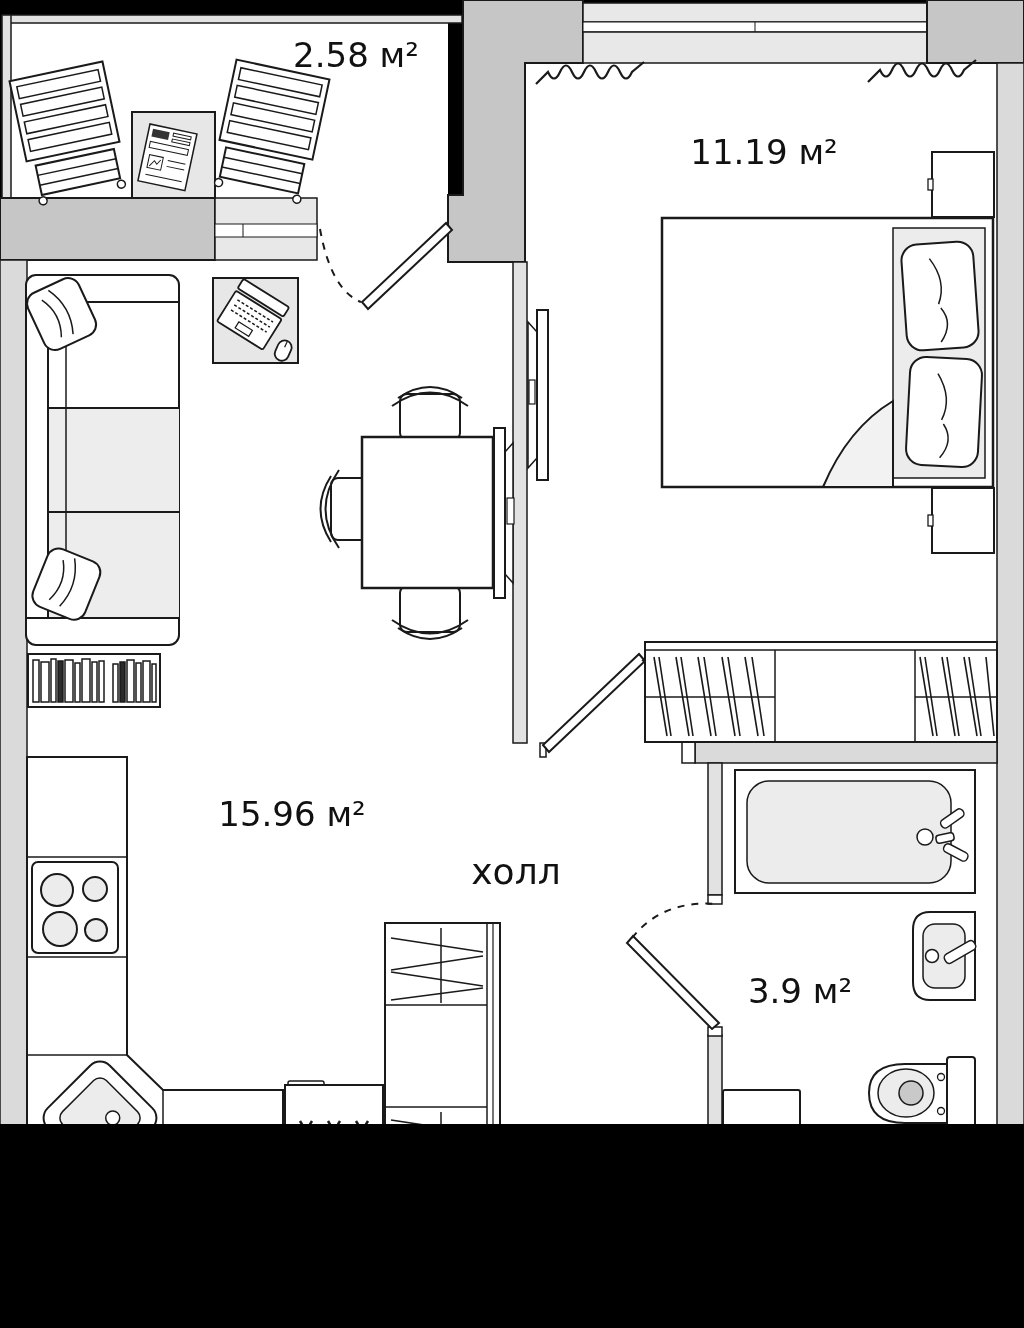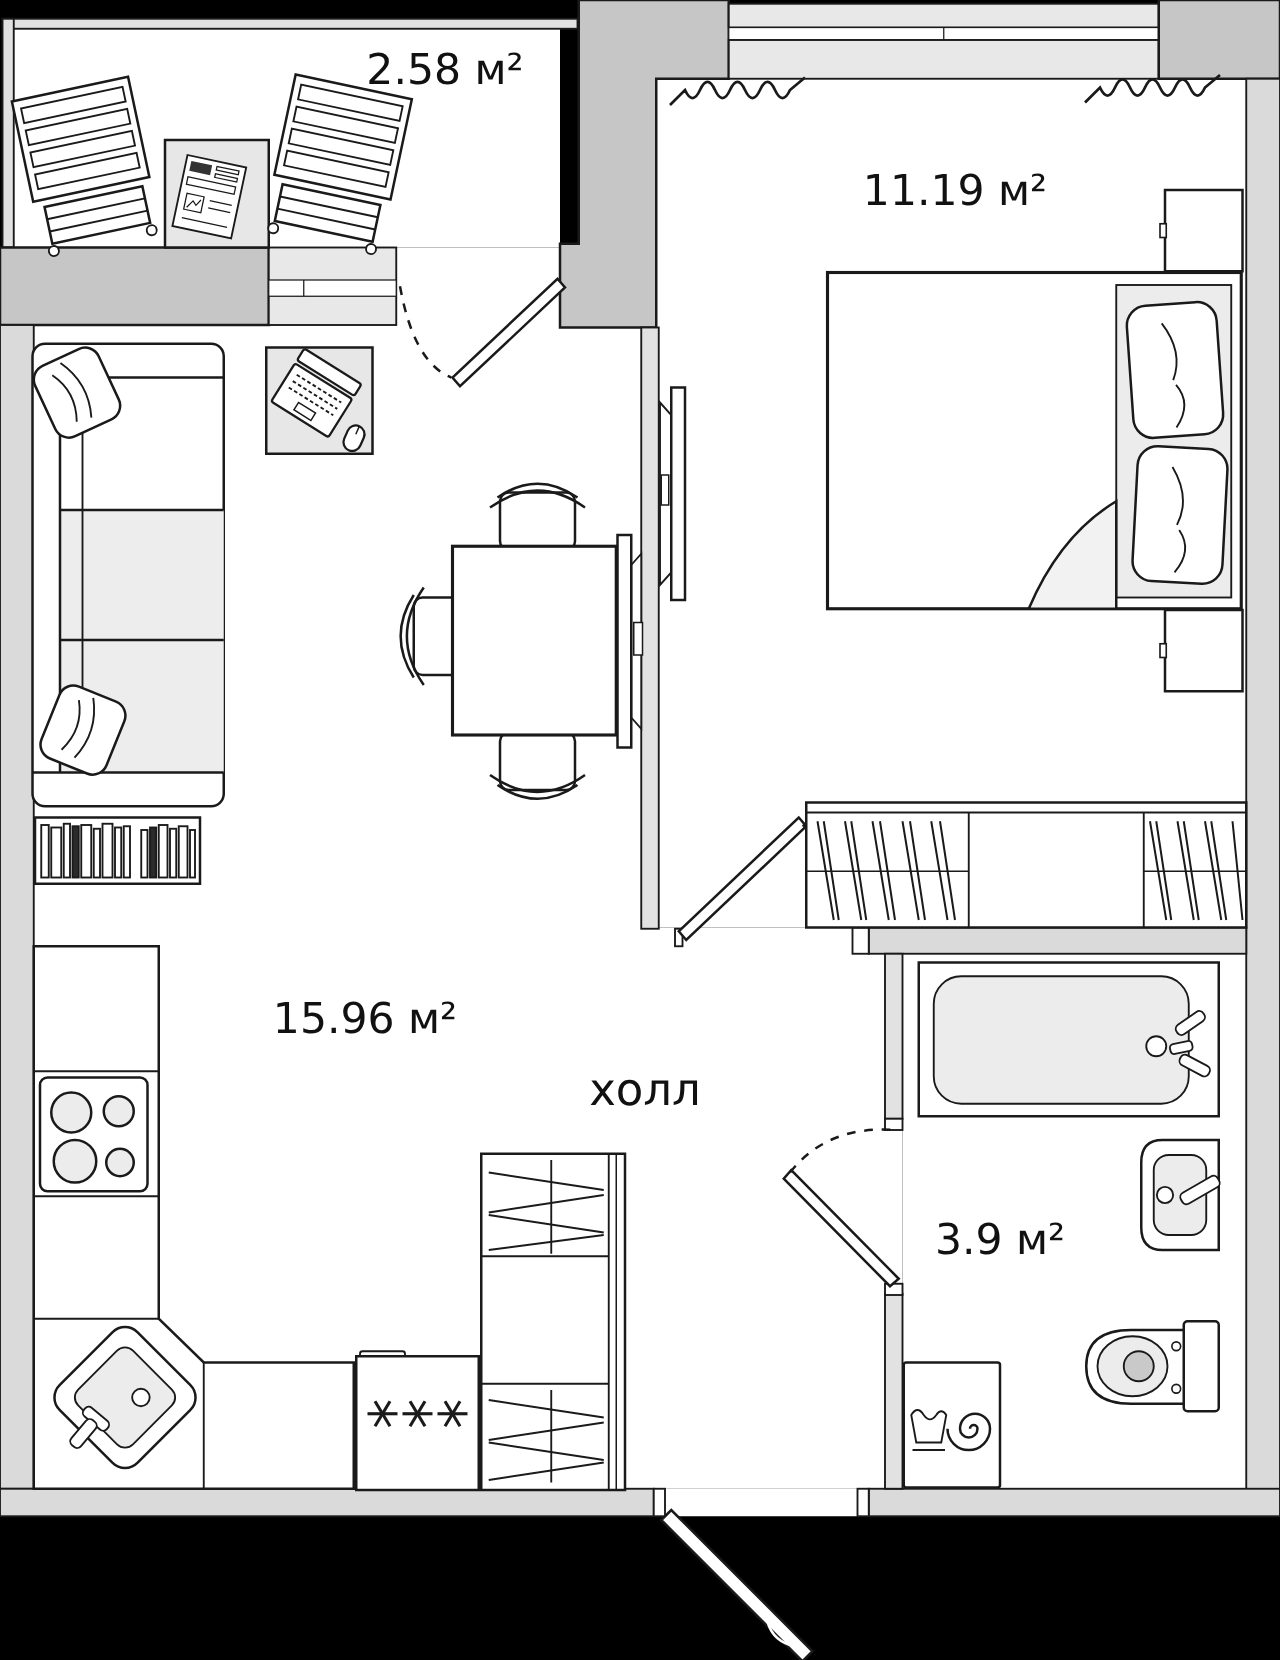--- a/index.html
+++ b/index.html
@@ -1,16 +1,16 @@
 <!DOCTYPE html>
 <html><head>
 <meta charset="utf-8">
 <style>
   html,body{margin:0;padding:0;background:#000;}
-  #plan-wrap{position:relative;width:1024px;height:1328px;background:#15803d;overflow:hidden;
+  #plan-wrap{position:relative;width:1024px;height:1124px;background:#15803d;overflow:hidden;
              font-family:"DejaVu Sans", sans-serif;}
   svg{display:block;}
   text{font-family:"DejaVu Sans", sans-serif; fill:#111;}
   .area-label{font-size:34px;}
   .hall-label{font-size:36px;}
 </style>
 </head>
 <body>
 
 <div id="plan-wrap">

